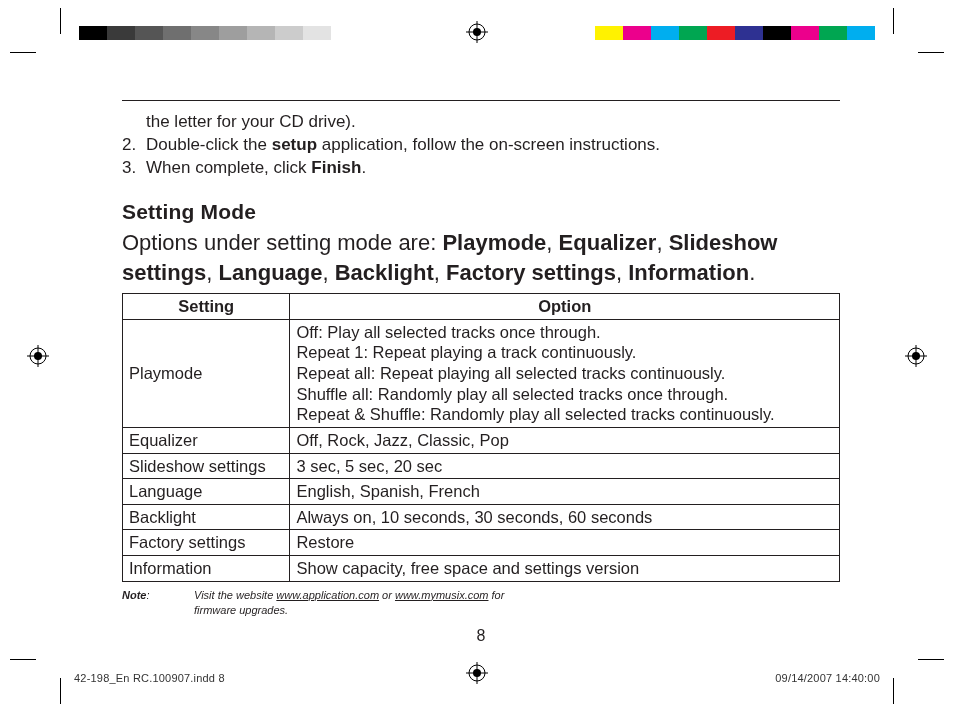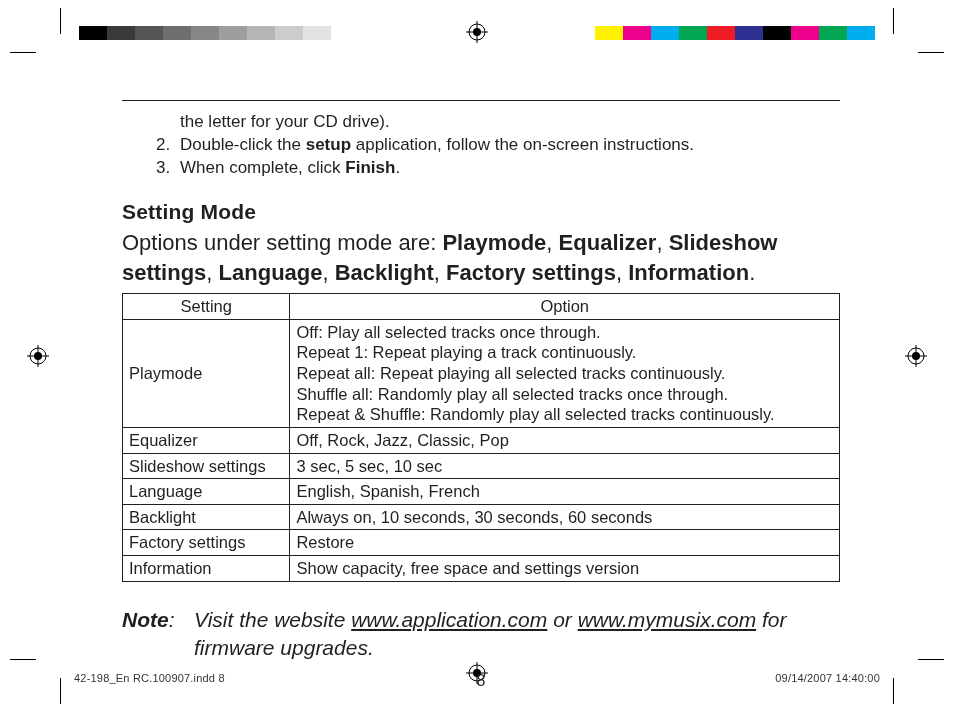--- a/index.html
+++ b/index.html
@@ -36,34 +36,34 @@
 
   
   .page {
     position: absolute;
     top: 100px;
     left: 122px;
     width: 718px;
   }
   .rule { border: 0; border-top: 1.5px solid #231f20; margin-bottom: 10px; }
 
-  .instr { font-size: 17px; line-height: 1.35; margin-left: 34px; }
+  .instr { font-size: 17px; line-height: 1.35; }
   .instr-row { display: flex; align-items: baseline; }
   .instr-num { width: 24px; flex-shrink: 0; }
   .hang { margin-left: 58px; text-indent: 0; }
 
   h2 { font-size: 21px; font-weight: bold; margin-top: 20px; letter-spacing: 0.2px; }
   .intro { font-size: 22px; line-height: 1.35; margin-top: 4px; margin-bottom: 6px; }
 
   table.settings { border-collapse: collapse; width: 100%; font-size: 16.5px; }
   table.settings th, table.settings td { border: 1.5px solid #231f20; padding: 2px 6px; text-align: left; vertical-align: middle; line-height: 1.25; }
-  table.settings th { font-weight: normal; text-align: center; }
+  table.settings th { font-weight: bold; text-align: center; }
   .opt-line { display: block; }
 
-  .note-row { display: flex; font-size: 21px; font-style: italic; margin-top: 24px; line-height: 1.35; }
+  .note-row { display: flex; font-size: 11px; font-style: italic; margin-top: 6px; line-height: 1.35; }
   .note-label { font-weight: bold; width: 72px; flex-shrink: 0; }
   .note-body { flex: 1; }
   .note-body .firmware { margin-left: 0; }
   .u { text-decoration: underline; }
 
   .pgnum { text-align: center; font-size: 16px; margin-top: 10px; }
 
   .footer {
     position: absolute;
     bottom: 28px;
@@ -184,21 +184,21 @@
         </tr>
         <tr>
           <td>Equalizer</td>
           <td>
             <span class="opt-line">Off, Rock, Jazz, Classic, Pop</span>
           </td>
         </tr>
         <tr>
           <td>Slideshow settings</td>
           <td>
-            <span class="opt-line">3 sec, 5 sec, 10 sec</span>
+            <span class="opt-line">3 sec, 5 sec, 20 sec</span>
           </td>
         </tr>
         <tr>
           <td>Language</td>
           <td>
             <span class="opt-line">English, Spanish, French</span>
           </td>
         </tr>
         <tr>
           <td>Backlight</td>

